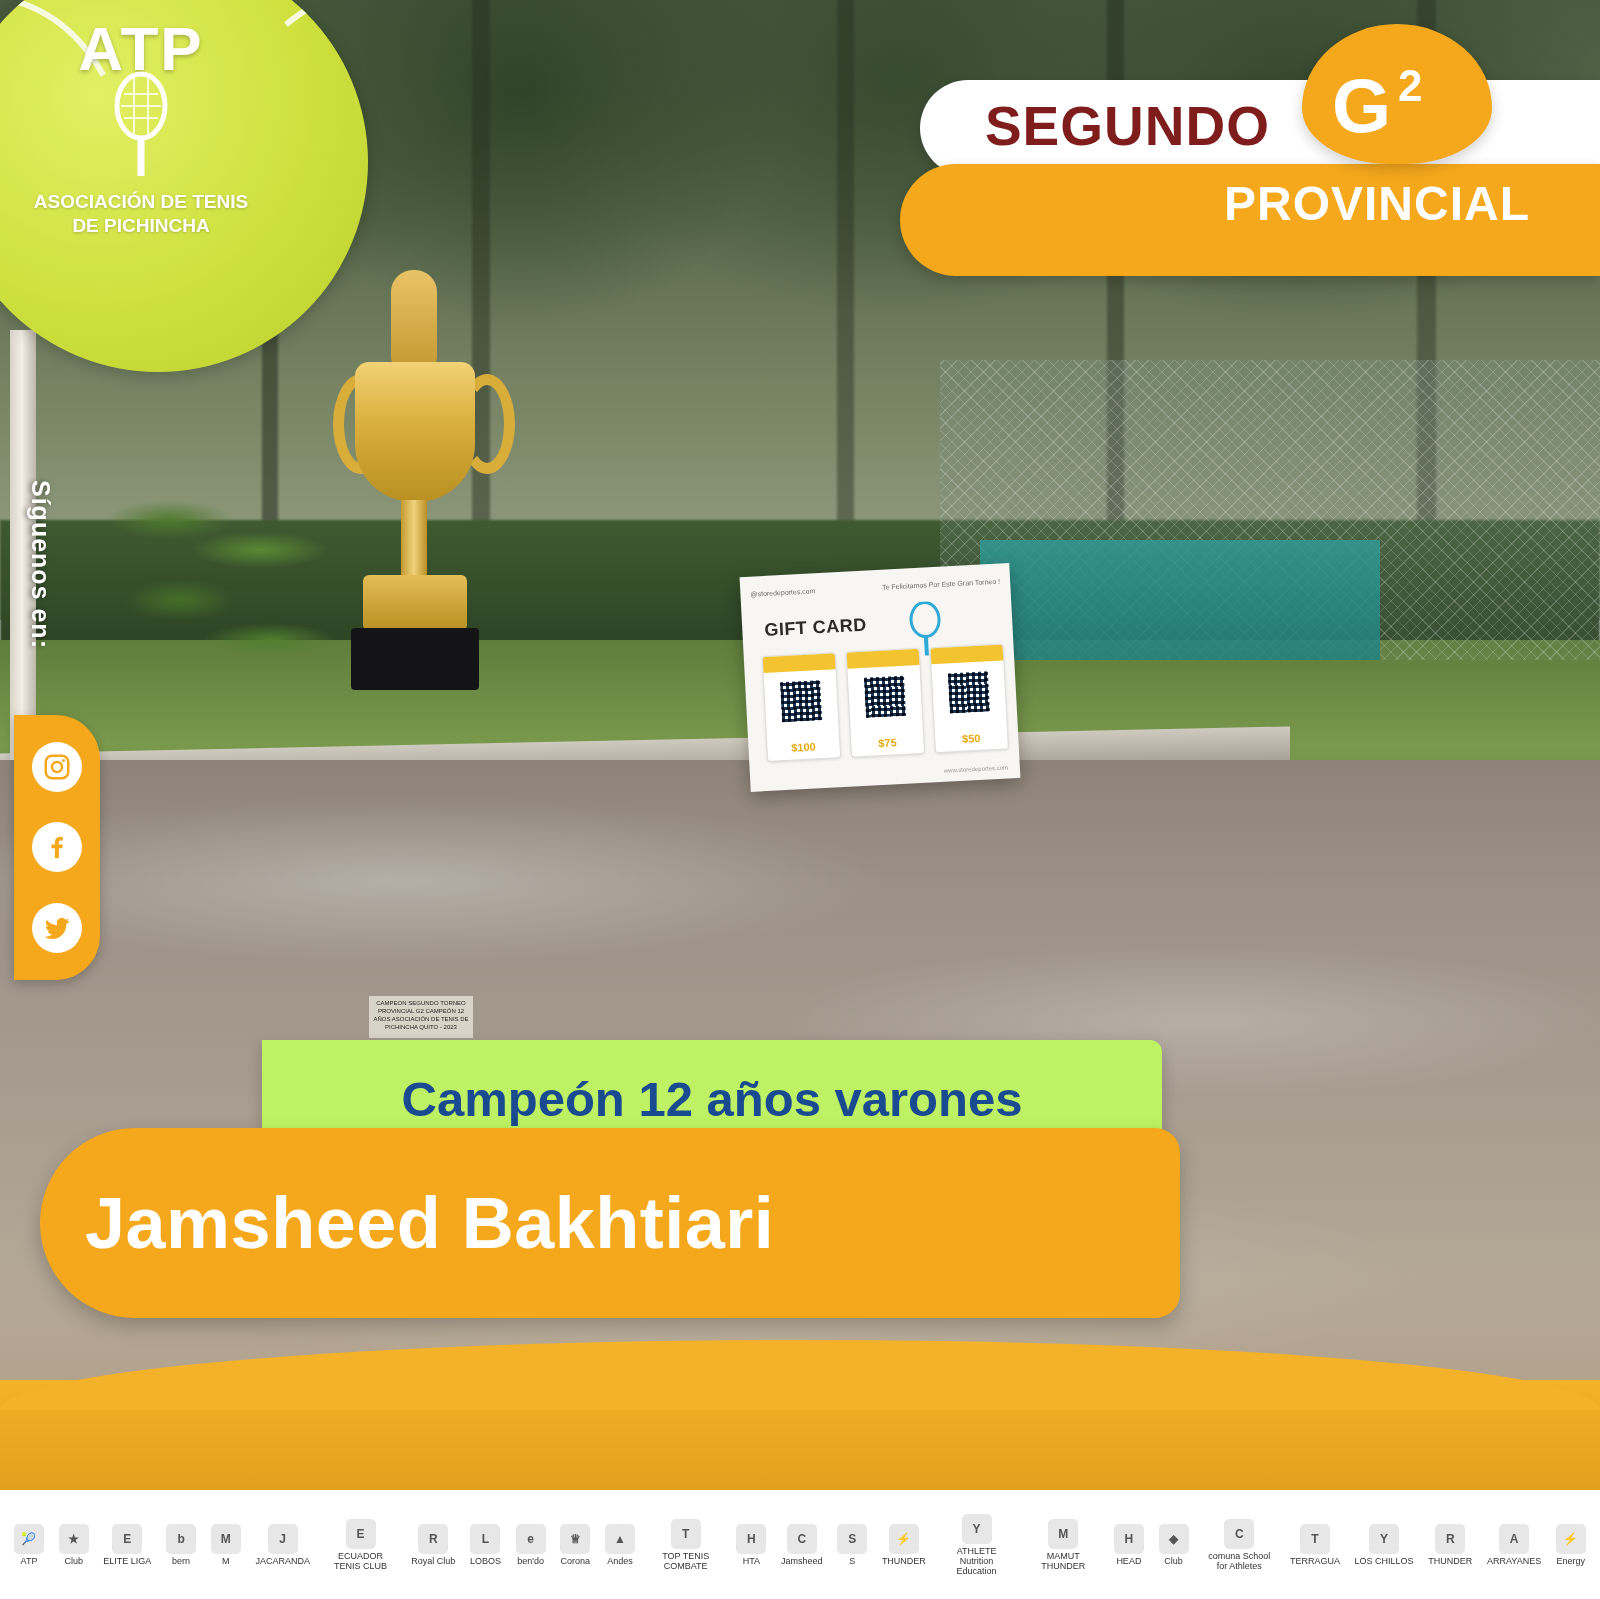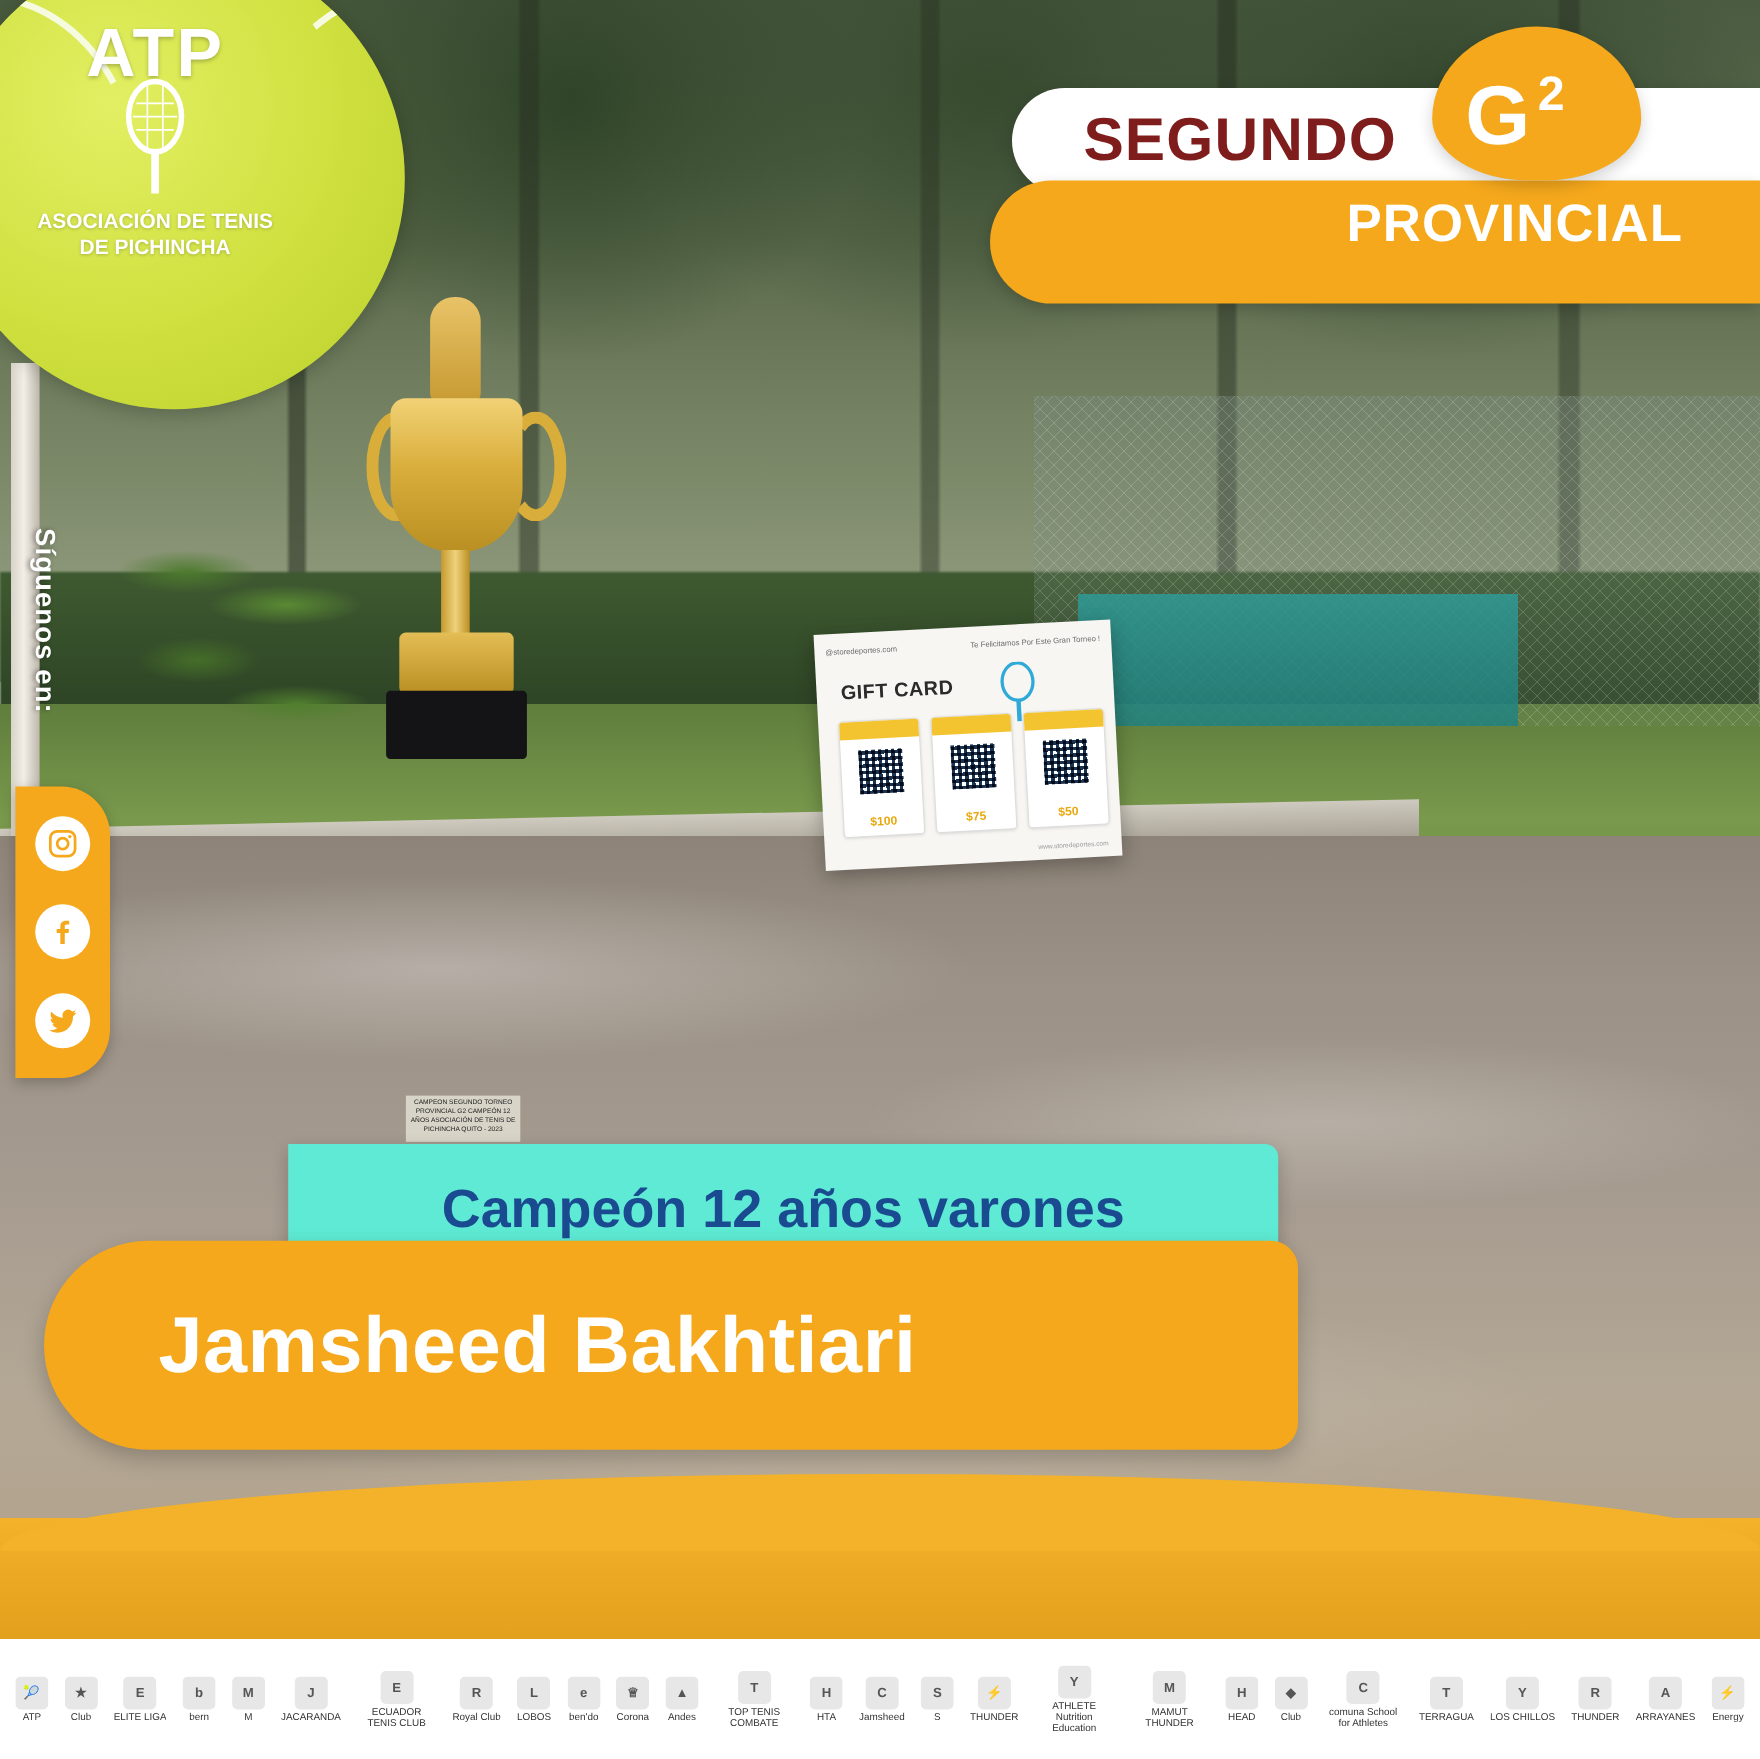--- a/index.html
+++ b/index.html
@@ -353,36 +353,36 @@
     box-shadow: 0 5px 14px rgba(0,0,0,.18);
   }
   .tb-g2 span {
     position: absolute; left: 30px; top: 44px; color: #ffffff;
     font-size: 76px; font-weight: bold; line-height: 76px;
   }
 
   
   .name-white {
     position: absolute; left: 262px; top: 1040px; width: 900px; height: 118px;
-    background: #5eead4; border-radius: 0 12px 12px 0;
+    background: #bef264; border-radius: 0 12px 12px 0;
     box-shadow: 0 6px 16px rgba(0,0,0,.2);
     display: flex; align-items: center; justify-content: center;
   }
   .name-white span {
     font-size: 49px; font-weight: bold; color: #1a4a8f;
   }
   .name-yellow {
     position: absolute; left: 40px; top: 1128px; width: 1140px; height: 190px;
     background: #f5a81c;
     border-radius: 100px 26px 26px 100px;
     box-shadow: 0 8px 20px rgba(0,0,0,.22);
     display: flex; align-items: center;
   }
   .name-yellow span {
-    margin-left: 104px;
+    margin-left: 45px;
     font-size: 72px; font-weight: bold; color: #ffffff; letter-spacing: .5px;
   }
   .bottom-gold {
     position: absolute; left: 0; top: 1380px; width: 1600px; height: 110px;
     background: linear-gradient(to bottom, #f3b22a, #e2a01c);
   }
   .bottom-gold::before {
     content: "";
     position: absolute; left: 0; top: -40px; width: 1600px; height: 70px;
     background: #f3b22a;

